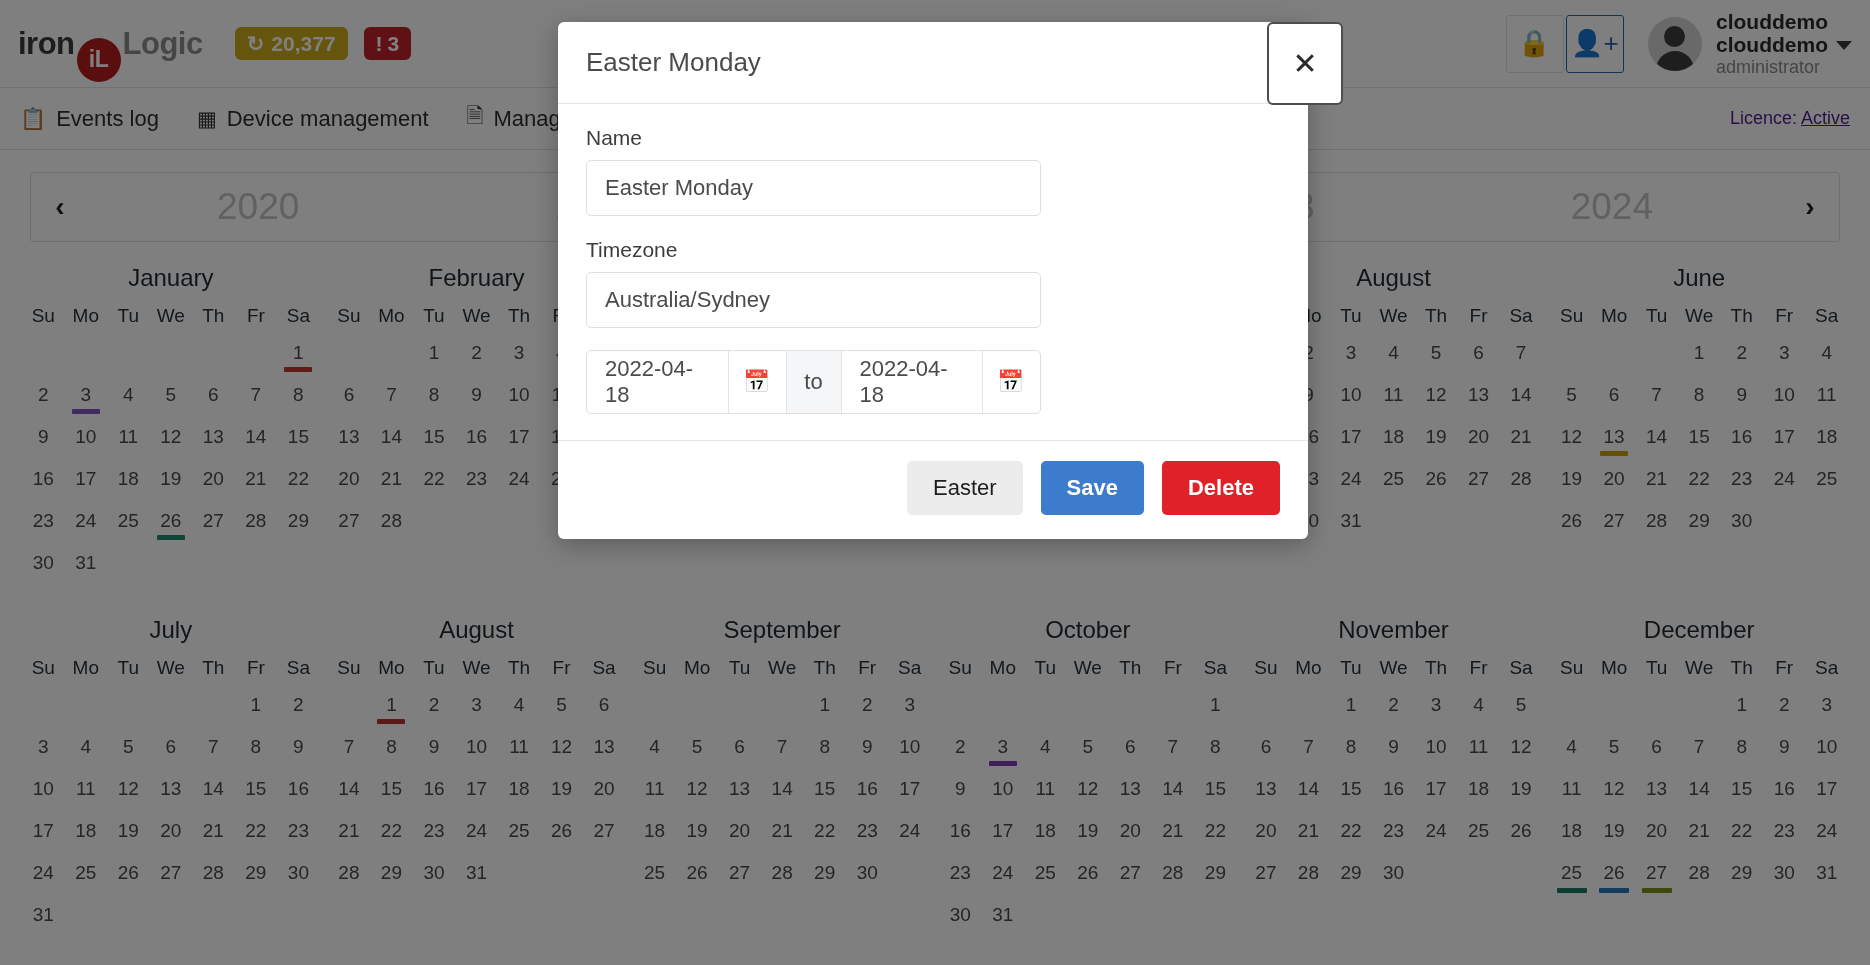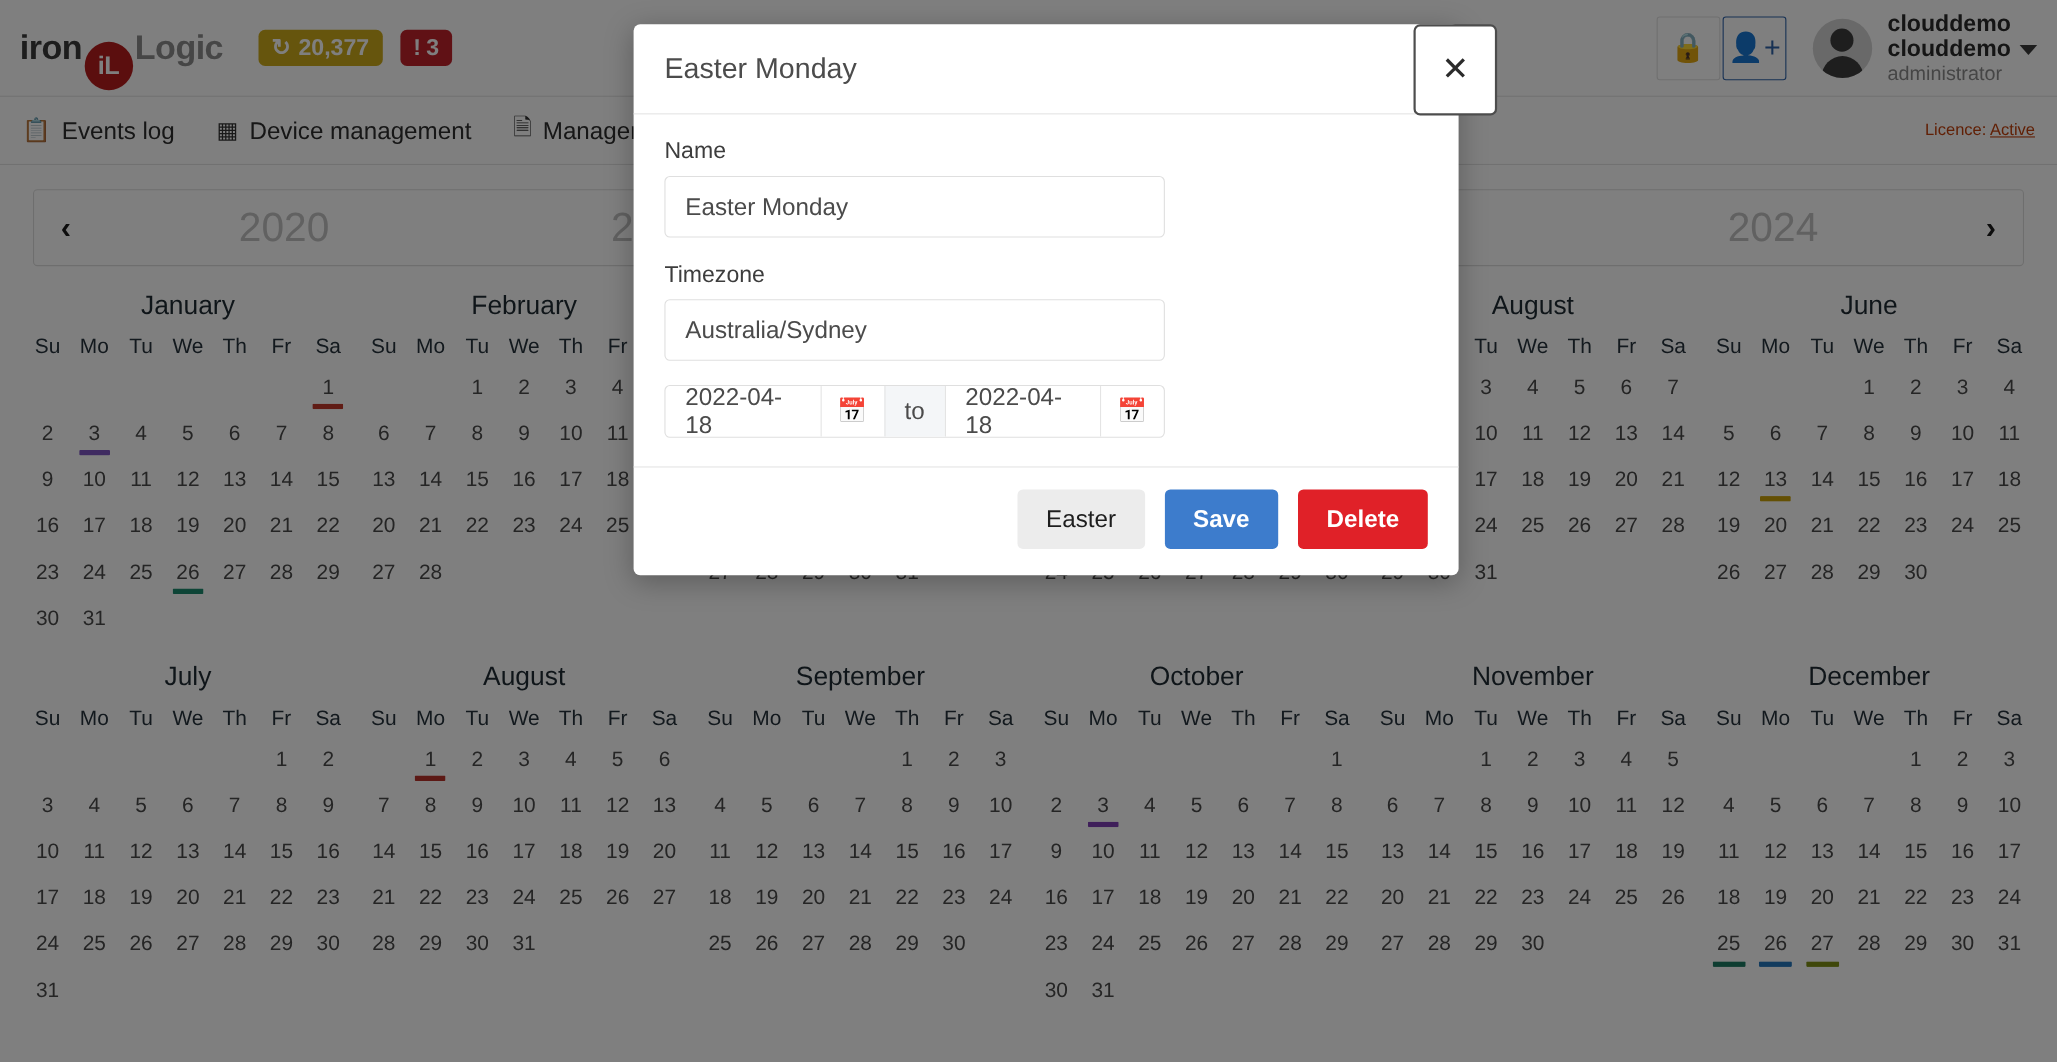--- a/index.html
+++ b/index.html
@@ -120,21 +120,21 @@
     padding: 0 20px;
     gap: 38px;
   }
   .nav-item {
     display: flex; align-items: center; gap: 10px;
     font-size: 22px; color: #2e2e2e;
     white-space: nowrap;
   }
   .nav-ico { font-size: 21px; color: #333; }
   .licence {
-    margin-left: auto; font-size: 15px; color: #c2410c; white-space: nowrap;
+    margin-left: auto; font-size: 18px; color: #4c1d95; white-space: nowrap;
   }
   .licence u { text-decoration: underline; }
 
   
   .year-bar {
     margin: 22px 30px 0 30px;
     border: 1px solid #dddddd;
     border-radius: 4px;
     height: 70px;
     display: flex; align-items: center;
@@ -152,21 +152,21 @@
     font-size: 37px; color: #c3c3c3;
   }
   .year-cell.active { color: #6f6f6f; }
 
   
   .cal-grid {
     display: grid;
     grid-template-columns: repeat(6, 1fr);
     padding: 0 18px;
     margin-top: 14px;
-    row-gap: 0;
+    row-gap: 14px;
   }
   .month {
     padding: 8px 4px 6px 4px;
   }
   .month-name {
     text-align: center;
     font-size: 24px;
     color: #1f2b33;
     margin-bottom: 10px;
   }
@@ -200,21 +200,21 @@
   .day .marks span { flex: 1; height: 100%; display: block; }
 
   
   .overlay {
     position: absolute; inset: 0;
     background: rgba(0,0,0,0.5);
     z-index: 50;
   }
   .modal {
     position: absolute;
-    left: 576px; top: 22px;
+    left: 558px; top: 22px;
     width: 750px;
     background: #ffffff;
     border-radius: 6px;
     z-index: 60;
     box-shadow: 0 6px 26px rgba(0,0,0,0.28);
     display: flex; flex-direction: column;
   }
   .modal-header {
     height: 82px;
     display: flex; align-items: center;
@@ -248,21 +248,21 @@
     border: 1px solid #dfdfdf;
     border-radius: 5px;
     font-size: 22px; color: #4b4b4b;
     display: flex; align-items: center;
     padding: 0 18px;
     background: #fff;
     margin-bottom: 22px;
   }
   .date-row {
     display: flex; align-items: stretch;
-    width: 455px; height: 48px;
+    width: 455px; height: 64px;
     border: 1px solid #dfdfdf;
     border-radius: 5px;
     overflow: hidden;
     background: #fff;
   }
   .date-in {
     flex: 1;
     display: flex; align-items: center;
     padding: 0 18px;
     font-size: 22px; color: #4b4b4b;

